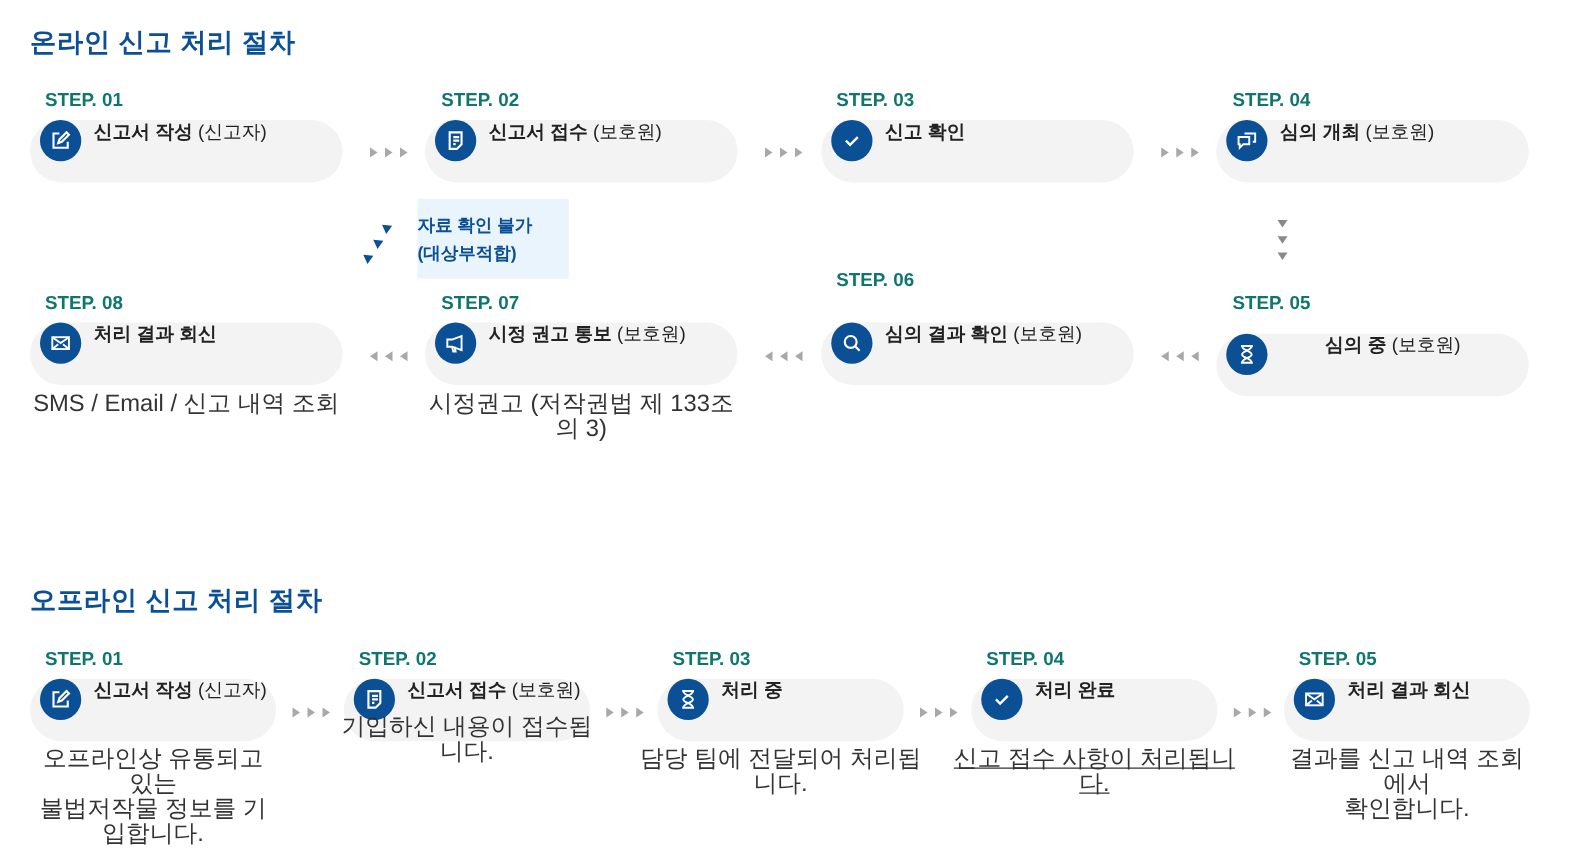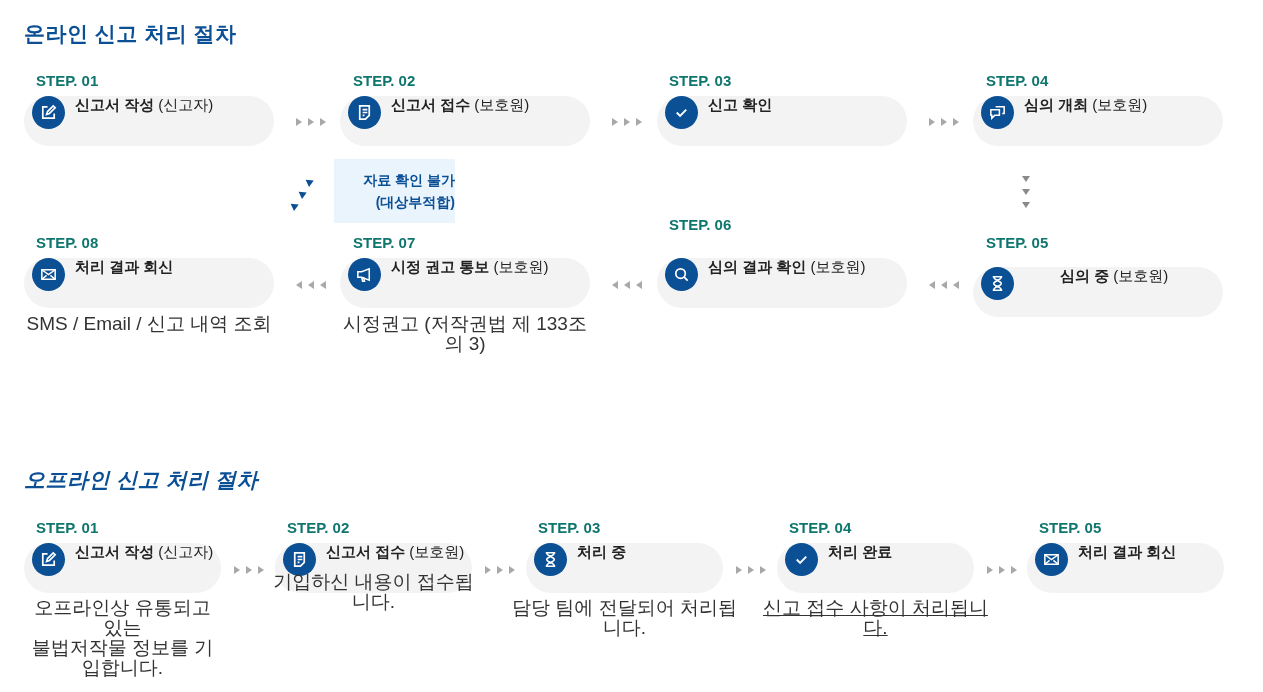--- a/index.html
+++ b/index.html
@@ -14,21 +14,21 @@
   .pill .ic svg { width:19px; height:19px; }
   .pill .txt { margin-left:10px; font-size:15px; font-weight:bold; color:#222; white-space:nowrap; }
   .pill .txt .sub { font-weight:normal; }
   .arrows { position:absolute; display:flex; gap:6px; align-items:center; }
   .tri-r { width:0; height:0; border-top:4px solid transparent; border-bottom:4px solid transparent; border-left:6px solid #a8a8a8; }
   .tri-l { width:0; height:0; border-top:4px solid transparent; border-bottom:4px solid transparent; border-right:6px solid #a8a8a8; }
   .tri-d { width:0; height:0; border-left:4px solid transparent; border-right:4px solid transparent; border-top:6px solid #8a8a8a; }
   .tri-diag { width:0; height:0; border-top:4px solid transparent; border-bottom:4px solid transparent; border-left:7px solid #0b4f95; position:absolute; transform:rotate(-25deg); }
   .desc { position:absolute; font-size:19px; color:#333; text-align:center; line-height:20px; }
   .notice { position:absolute; left:334px; top:159px; width:121px; height:64px; background:#eaf4fd;
-            color:#0b4f95; font-weight:bold; font-size:14px; text-align:right; line-height:22px;
+            color:#0b4f95; font-weight:bold; font-size:14px; text-align:left; line-height:22px;
             display:flex; flex-direction:column; justify-content:center; }
   .vdown { position:absolute; display:flex; flex-direction:column; gap:7px; }
 </style>
 </head>
 <body>
 
 <div class="title" style="top:20px;">온라인 신고 처리 절차</div>
 
 <div class="step-label" style="left:36px;top:72px;">STEP. 01</div>
 <div class="pill" style="left:24px;top:96px;width:250px;">
@@ -154,21 +154,21 @@
 <div class="step-label" style="left:986px;top:234px;">STEP. 05</div>
 <div class="pill" style="left:973px;top:267px;width:250px;gap:36px;">
   <span class="ic">
       <svg viewBox="0 0 20 20" fill="none" stroke="#fff" stroke-width="1.6">
         <path d="M5 3h10M5 17h10M6 3c0 4 8 4 8 7s-8 3-8 7M14 3c0 4-8 4-8 7s8 3 8 7"></path>
       </svg>
     </span>
   <span class="txt"><span>심의 중</span> <span class="sub">(보호원)</span></span>
 </div>
 
-<div class="title" style="top:466px;font-style:italic;">오프라인 신고 처리 절차</div>
+<div class="title" style="top:466px;">오프라인 신고 처리 절차</div>
 
 <div class="step-label" style="left:36px;top:519px;">STEP. 01</div>
 <div class="pill" style="left:24px;top:543px;width:197px;">
   <span class="ic">
       <svg viewBox="0 0 20 20" fill="none" stroke="#fff" stroke-width="1.8">
         <path d="M9 4H4v12h12v-5"></path>
         <path d="M8 12l1-3 6-6 2 2-6 6z"></path>
       </svg>
     </span>
   <span class="txt"><span>신고서 작성</span> <span class="sub">(신고자)</span></span>
@@ -236,13 +236,15 @@
 <div class="pill" style="left:1027px;top:543px;width:197px;">
   <span class="ic">
       <svg viewBox="0 0 20 20" fill="none" stroke="#fff" stroke-width="1.6">
         <rect x="3" y="5" width="14" height="10"></rect>
         <path d="M3 5l7 5 7-5M3 15l5-4M17 15l-5-4"></path>
       </svg>
     </span>
   <span class="txt"><span>처리 결과 회신</span></span>
 </div>
 <div class="desc" style="left:1027px;top:598px;width:197px;">
+  <div>결과를 신고 내역 조회에서</div>
+  <div>확인합니다.</div>
 </div>
 
 </body></html>

